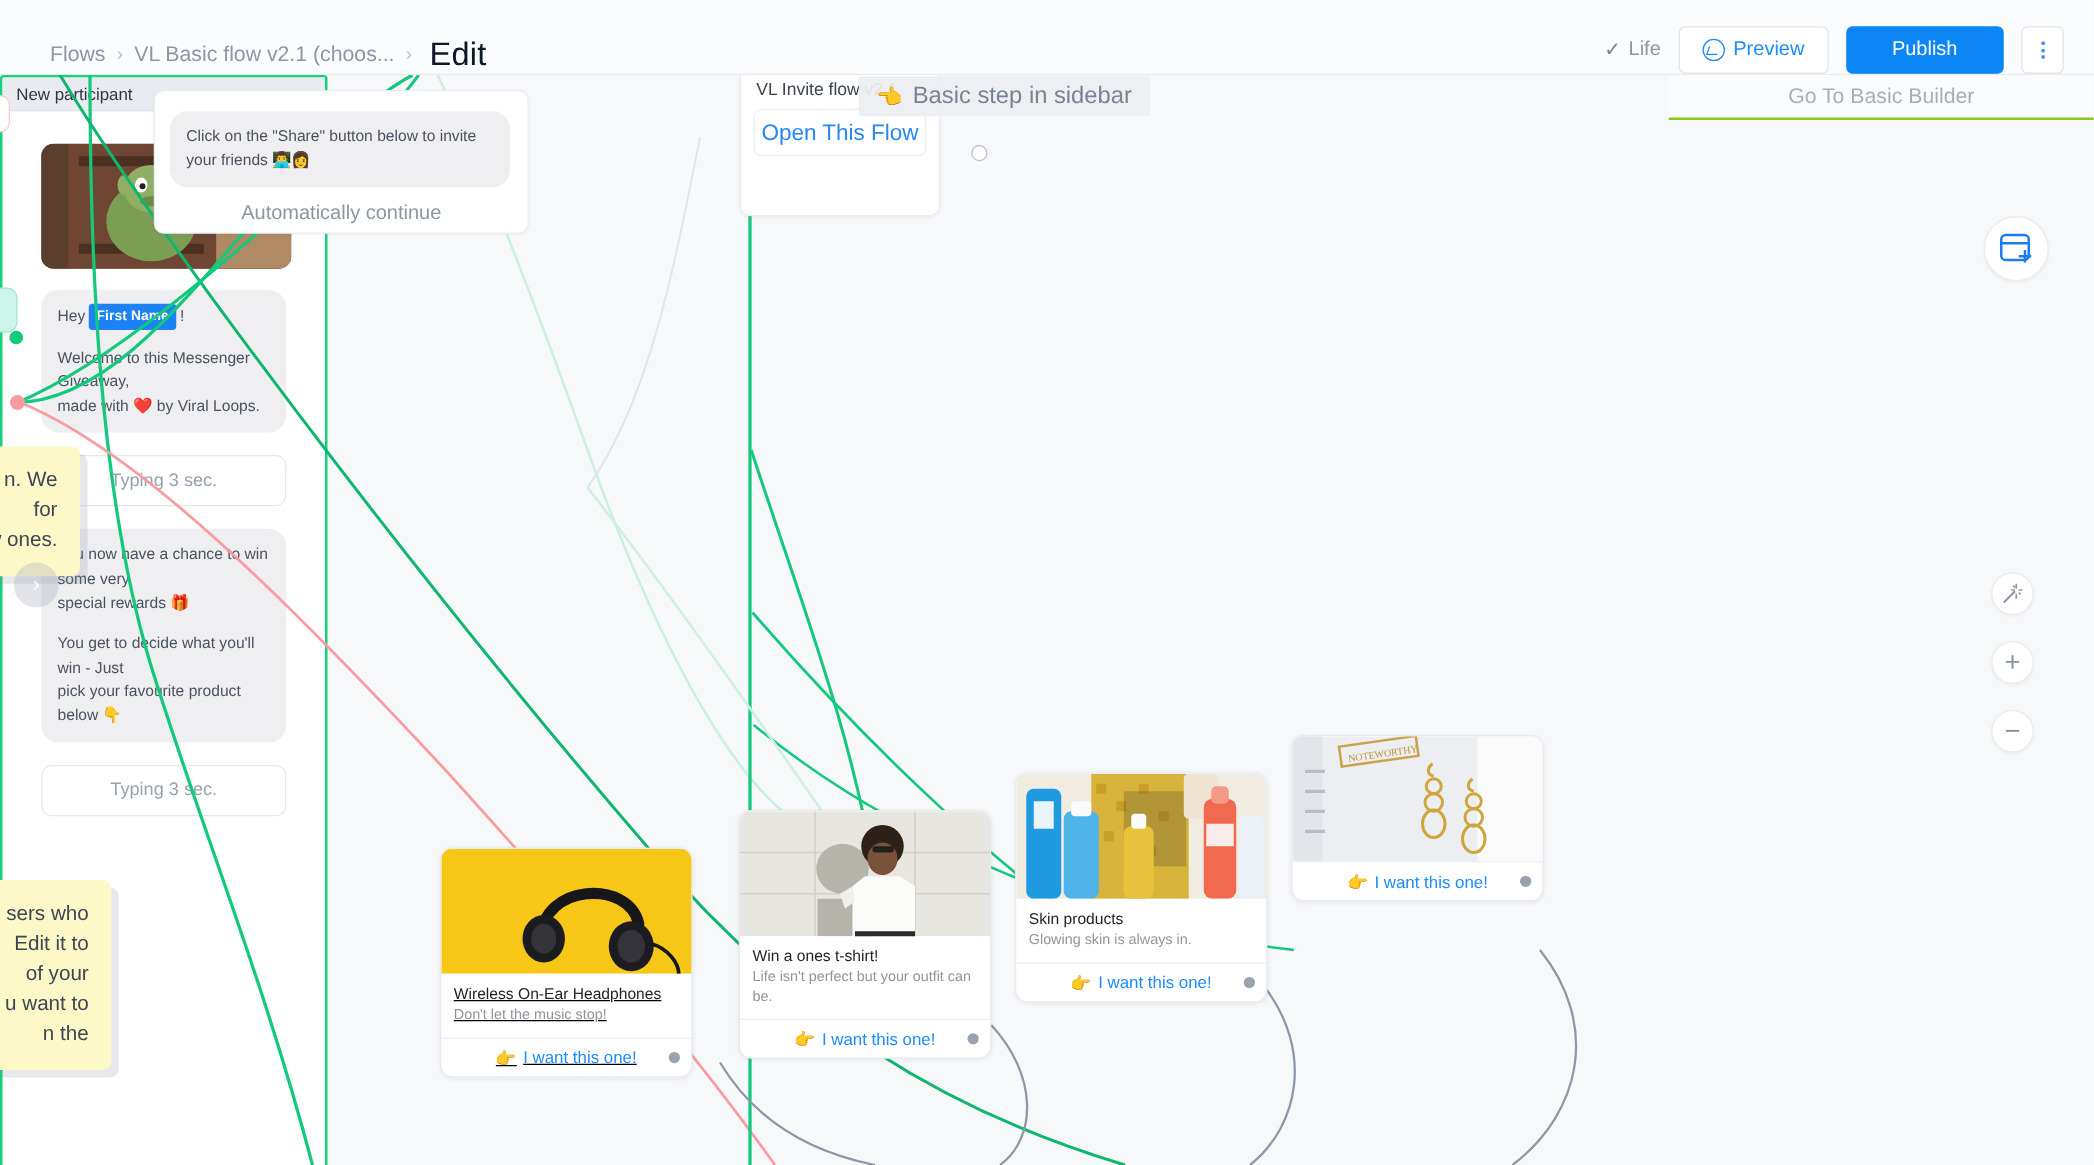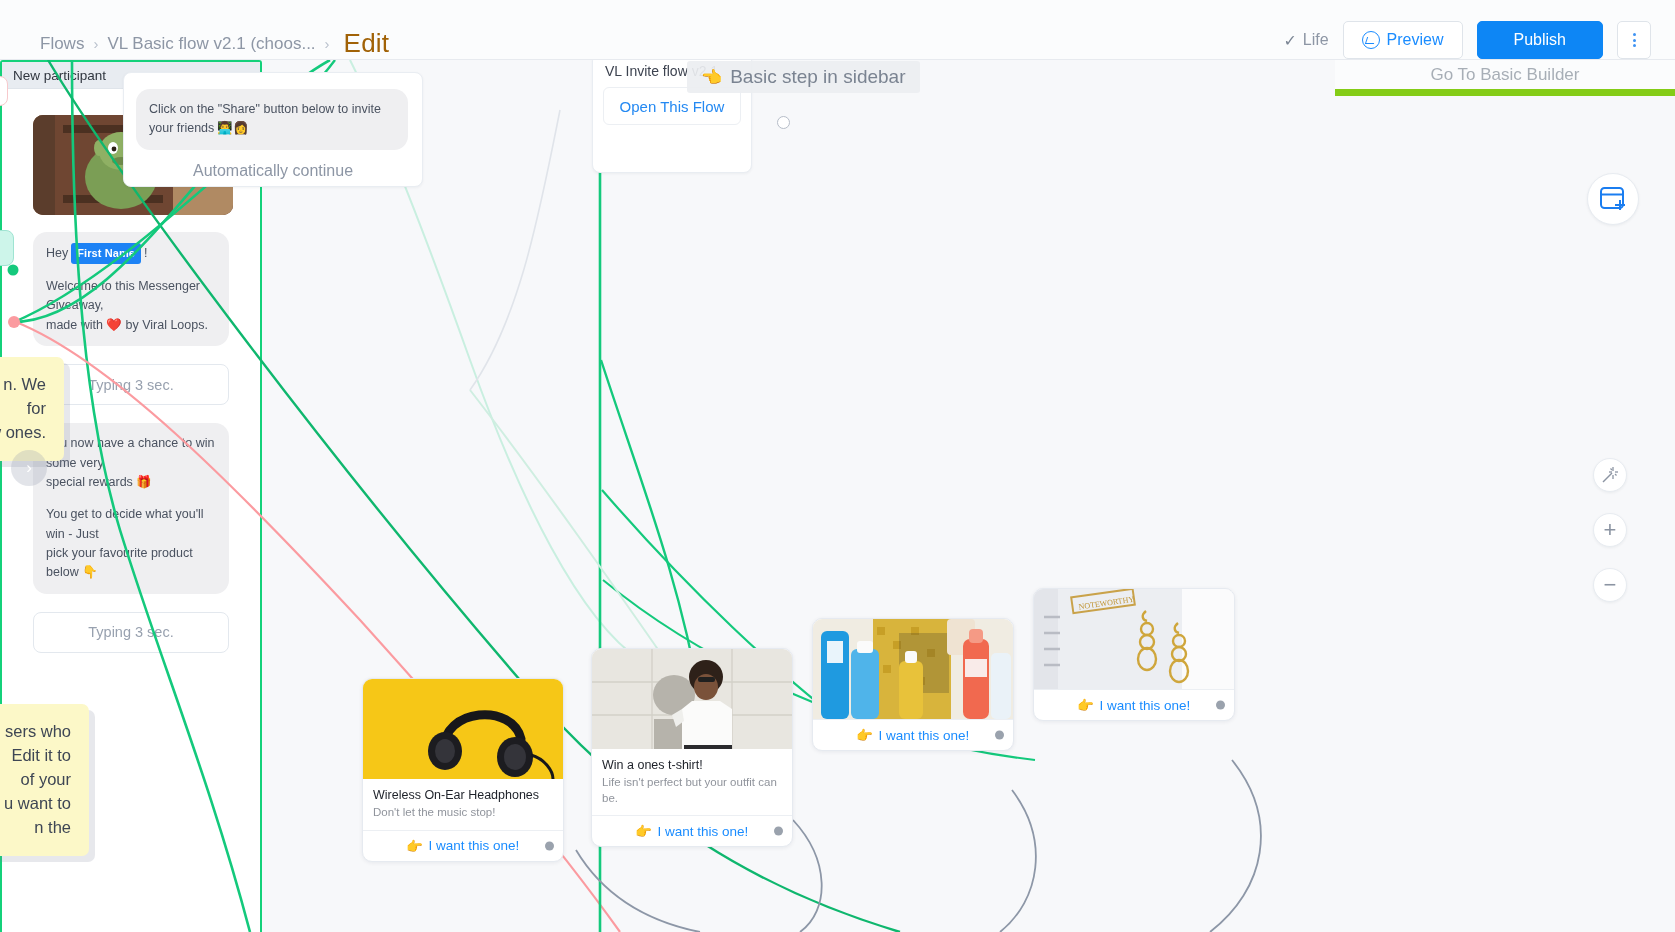--- a/index.html
+++ b/index.html
@@ -16,21 +16,21 @@
   .header {
     position: absolute; top: 0; left: 0; width: 1675px; height: 60px;
     background: #fbfcfd;
     border-bottom: 1px solid #e7eaef;
     display: flex; align-items: flex-end;
     z-index: 60;
   }
   .breadcrumb { display: flex; align-items: center; margin-left: 40px; gap: 9px; }
   .bc-link { color: #8d96a5; font-size: 17px; }
   .bc-sep { color: #b9c1cd; font-size: 15px; }
-  .bc-current { color: #a16207; font-size: 26px; margin-left: 5px; letter-spacing: .2px;}
+  .bc-current { color: #0f172a; font-size: 26px; margin-left: 5px; letter-spacing: .2px;}
   .header-right { margin-left: auto; display: flex; align-items: center; gap: 14px; margin-right: 24px; }
   .saved { color: #8d96a5; font-size: 16px; display: flex; align-items: center; gap: 6px; }
   .check { color: #7b8594; font-size: 16px; }
   .btn {
     border: 1px solid #dfe4ea; background: #fff; border-radius: 5px;
     height: 38px; padding: 0 18px; display: flex; align-items: center; gap: 7px;
     font-size: 16px; cursor: pointer;
   }
   .btn-preview { color: #1a8cff; }
   .btn-publish { background: #0d86f5; border-color: #0d86f5; color: #fff; padding: 0 36px; justify-content:center; }
@@ -43,21 +43,21 @@
     transform: skewX(-18deg);
   }
 
   
   .canvas { position: absolute; top: 60px; left: 0; width: 1675px; height: 872px; overflow: hidden; }
   .canvas svg.wires { position: absolute; left: 0; top: 0; width: 1675px; height: 872px; }
 
   
   .gotobasic {
     position: absolute; top: 60px; right: 0; width: 340px; height: 36px;
-    background: #fbfcfd; border-bottom: 7px solid #84cc16;
+    background: #fbfcfd; border-bottom: 2px solid #84cc16;
     display: flex; align-items: center; justify-content: center;
     color: #67718090; font-size: 17px; z-index: 50;
   }
 
   
   .node {
     position: absolute; background: #fff; border: 1px solid #e9edf2;
     border-radius: 8px; box-shadow: 0 1px 3px rgba(20,30,50,.05);
   }
 
@@ -65,21 +65,21 @@
   #node-share { left: 123px; top: 12px; width: 300px; height: 115px; }
   .bubble {
     background: #efeff1; border-radius: 14px; color: #4a5260;
     font-size: 12.5px; line-height: 1.55; padding: 11px 13px;
   }
   .auto-cont { color: #8d96a5; font-size: 16px; text-align: center; padding-top: 12px; }
 
   
   #node-invite { left: 592px; top: -7px; width: 160px; height: 120px; }
   .node-title { font-size: 14px; color: #3d4350; padding: 9px 12px 4px; }
-  .open-flow { color: #2489f2; font-size: 15px; padding: 10px 0 0; }
+  .open-flow { color: #2489f2; font-size: 18px; padding: 10px 0 0; }
   .port {
     position: absolute; width: 13px; height: 13px; border-radius: 50%;
     background: #fff; border: 1.5px solid #b6bdc8;
   }
 
   
   #node-main {
     left: 339px; top: 7px; width: 262px; height: 880px;
     border: 2px solid #14d17a; border-radius: 3px; background: #fff;
     box-shadow: none;
@@ -286,21 +286,21 @@
           <div>You get to decide what you'll win - Just</div>
           <div>pick your favourite product below 👇</div>
         </div>
 
         <div class="typing">
           <span>Typing 3 sec.</span>
         </div>
       </div>
     </div>
 
-    <div class="gcard" style="left:362px; top:618px;">
+    <div class="gcard" style="left:352px; top:618px;text-decoration:underline;">
       <div class="gcard-img">
         <svg viewBox="0 0 202 100" width="202" height="100" preserveAspectRatio="none">
           <rect width="202" height="100" fill="#f6c717"></rect>
           <path d="M80 72 C 80 28 150 24 158 60" fill="none" stroke="#17171a" stroke-width="9" stroke-linecap="round"></path>
           <ellipse cx="82" cy="72" rx="17" ry="19" fill="#1c1c20"></ellipse>
           <ellipse cx="82" cy="72" rx="10" ry="12" fill="#34343a"></ellipse>
           <ellipse cx="152" cy="78" rx="18" ry="20" fill="#1c1c20"></ellipse>
           <ellipse cx="152" cy="78" rx="11" ry="13" fill="#34343a"></ellipse>
           <path d="M168 76 C 182 80 190 92 190 100" fill="none" stroke="#17171a" stroke-width="3"></path>
         </svg>
@@ -366,20 +366,24 @@
           <rect x="38" y="30" width="28" height="70" rx="6" fill="#4fb4ea"></rect>
           <rect x="44" y="22" width="16" height="12" rx="3" fill="#fbfbfb"></rect>
           <rect x="86" y="42" width="24" height="58" rx="6" fill="#e8c23a"></rect>
           <rect x="92" y="32" width="12" height="12" rx="3" fill="#fbfbfb"></rect>
           <rect x="134" y="0" width="28" height="36" rx="4" fill="#efe3d2"></rect>
           <rect x="150" y="20" width="26" height="80" rx="7" fill="#f1694f"></rect>
           <rect x="156" y="10" width="14" height="14" rx="4" fill="#f59a85"></rect>
           <rect x="152" y="40" width="22" height="18" fill="#fafafa" opacity=".9"></rect>
           <rect x="178" y="34" width="20" height="66" rx="5" fill="#eaf2f8"></rect>
         </svg>
+      </div>
+      <div class="gcard-body">
+        <div class="gcard-title">Skin products</div>
+        <div class="gcard-sub">Glowing skin is always in.</div>
       </div>
       <div class="gcard-btn">
         <span>👉</span>
         <span>I want this one!</span>
         <span class="dot"></span>
       </div>
     </div>
 
     <div class="gcard" style="left:1033px; top:528px;">
       <div class="gcard-img">

